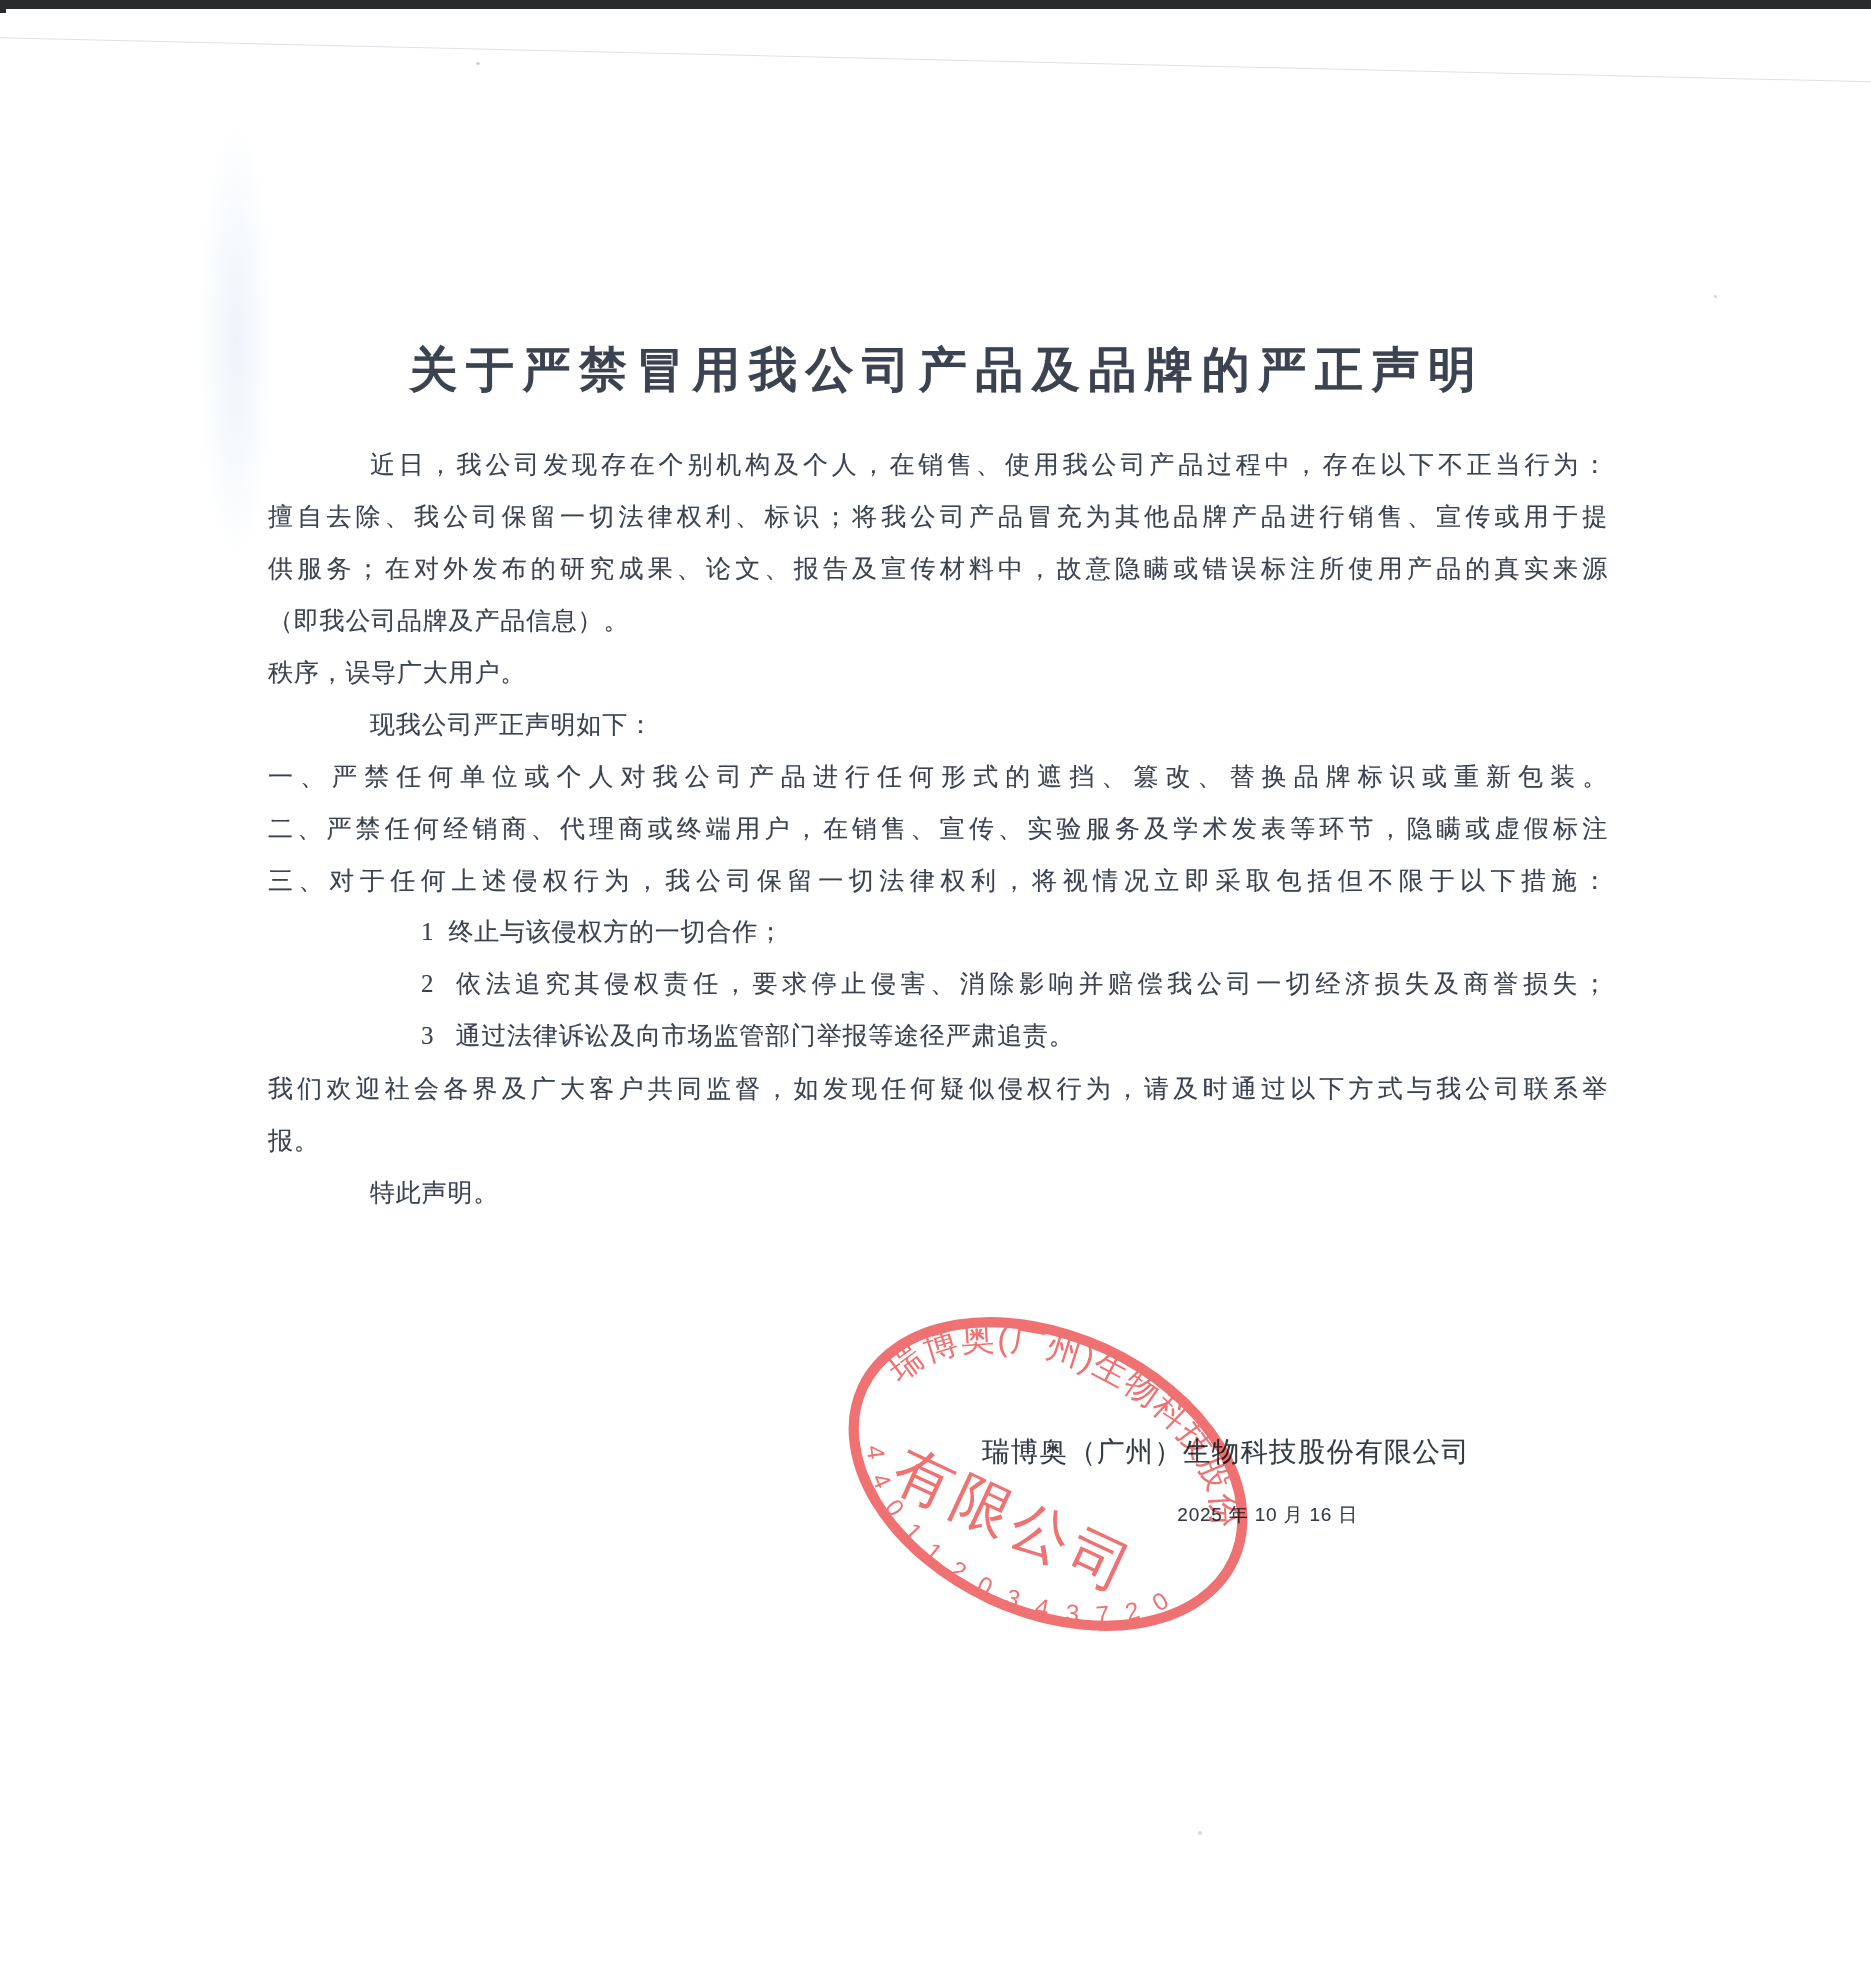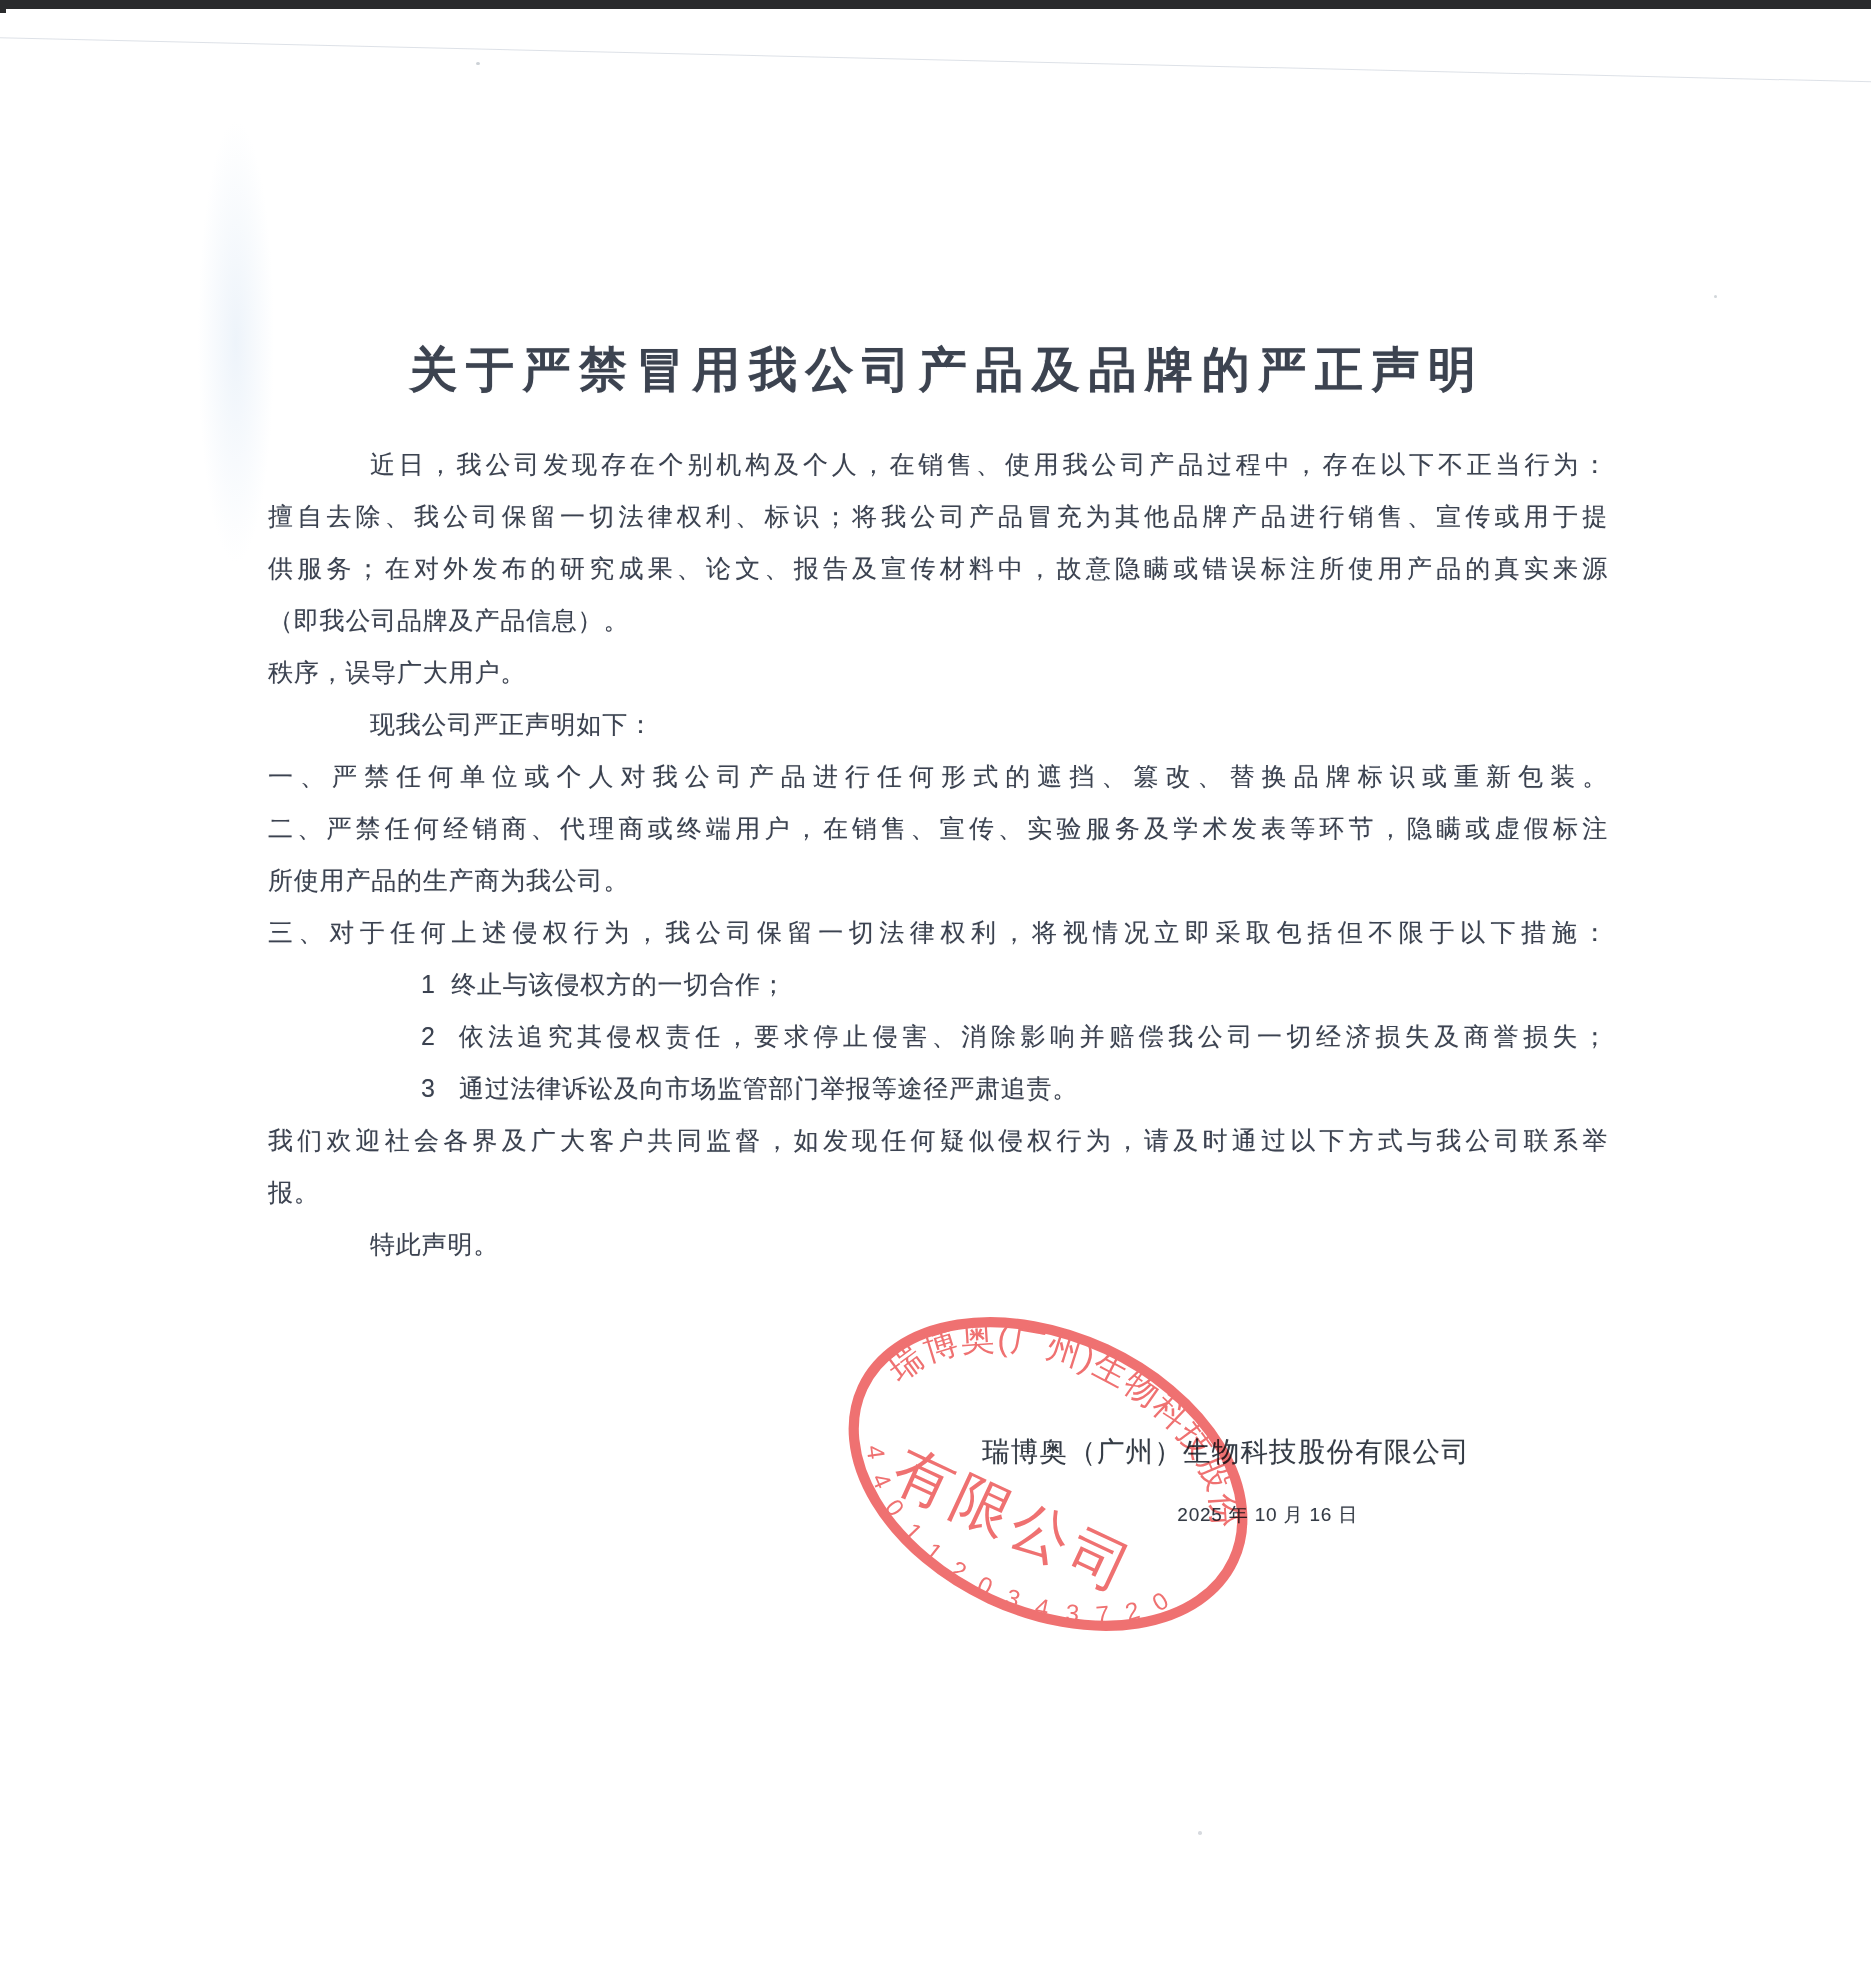--- a/index.html
+++ b/index.html
@@ -33,21 +33,21 @@
     color:#3c4350;text-shadow:0 0 0.8px rgba(60,67,80,0.35);
   }
 
   .doc-body{
     position:absolute;left:268px;top:438px;width:1340px;
     font-size:25px;color:#3b4250;letter-spacing:0.8px;
     text-shadow:0 0 0.8px rgba(59,66,80,0.30);
   }
   .line{min-height:52px;line-height:52px;white-space:pre-wrap;}
   .line.indent{padding-left:102px;}
-  .line.num{padding-left:153px;}
+  .line.num{padding-left:153px;font-family:Liberation Serif, serif;}
   .line.fill{text-align:justify;text-align-last:justify;}
 
   .sig-company{
     position:absolute;top:1426px;right:402px;line-height:52px;
     font-size:27.5px;letter-spacing:1.2px;color:#343b45;white-space:nowrap;
     text-shadow:0 0 0.8px rgba(52,59,69,0.3);
   }
   .sig-date{
     position:absolute;top:1489px;right:514px;line-height:52px;
     font-size:19px;letter-spacing:0.8px;color:#343b45;white-space:nowrap;
@@ -80,21 +80,20 @@
 
   <div class="doc-body">
       <div class="line indent fill">近日，我公司发现存在个别机构及个人，在销售、使用我公司产品过程中，存在以下不正当行为：</div>
       <div class="line flush fill">擅自去除、我公司保留一切法律权利、标识；将我公司产品冒充为其他品牌产品进行销售、宣传或用于提</div>
       <div class="line flush fill">供服务；在对外发布的研究成果、论文、报告及宣传材料中，故意隐瞒或错误标注所使用产品的真实来源</div>
       <div class="line flush">（即我公司品牌及产品信息）。</div>
       <div class="line flush">秩序，误导广大用户。</div>
       <div class="line indent">现我公司严正声明如下：</div>
       <div class="line flush fill">一、严禁任何单位或个人对我公司产品进行任何形式的遮挡、篡改、替换品牌标识或重新包装。</div>
       <div class="line flush fill">二、严禁任何经销商、代理商或终端用户，在销售、宣传、实验服务及学术发表等环节，隐瞒或虚假标注</div>
-      <div class="line flush">所使用产品的生产商为我公司。</div>
       <div class="line flush fill">三、对于任何上述侵权行为，我公司保留一切法律权利，将视情况立即采取包括但不限于以下措施：</div>
       <div class="line num">1  终止与该侵权方的一切合作；</div>
       <div class="line num fill">2  依法追究其侵权责任，要求停止侵害、消除影响并赔偿我公司一切经济损失及商誉损失；</div>
       <div class="line num">3   通过法律诉讼及向市场监管部门举报等途径严肃追责。</div>
       <div class="line flush fill">我们欢迎社会各界及广大客户共同监督，如发现任何疑似侵权行为，请及时通过以下方式与我公司联系举</div>
       <div class="line flush">报。</div>
       <div class="line indent">特此声明。</div>
     </div>
 
   <div class="sig-company">瑞博奥（广州）生物科技股份有限公司</div>

